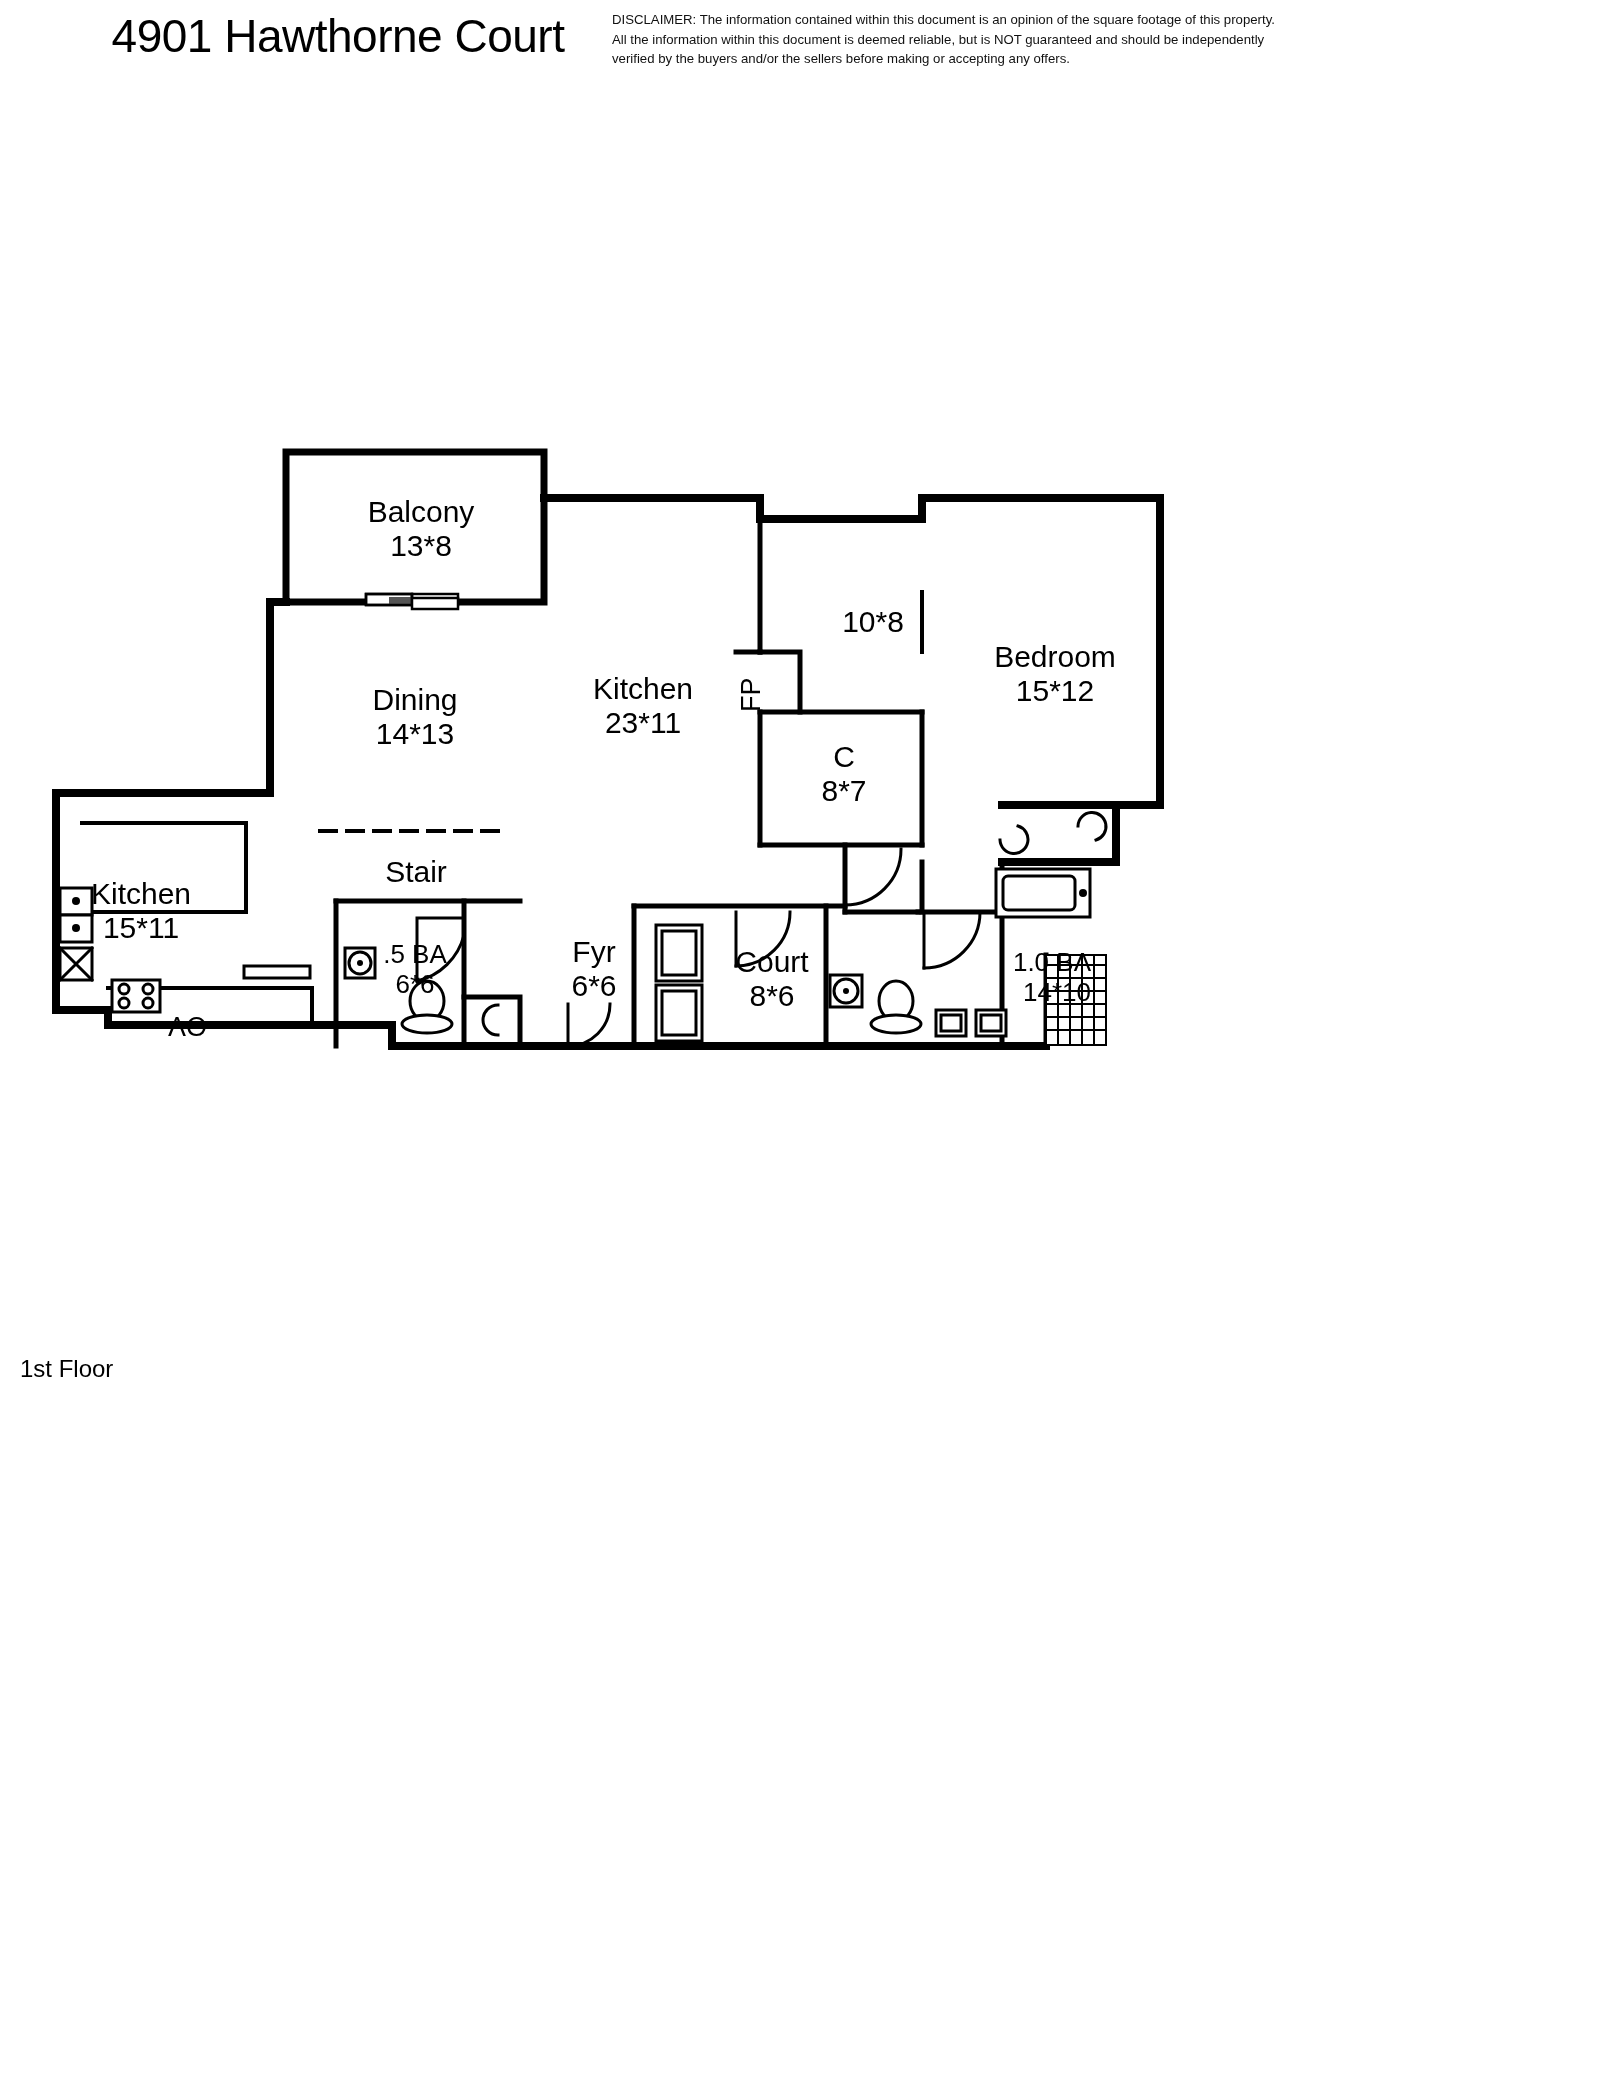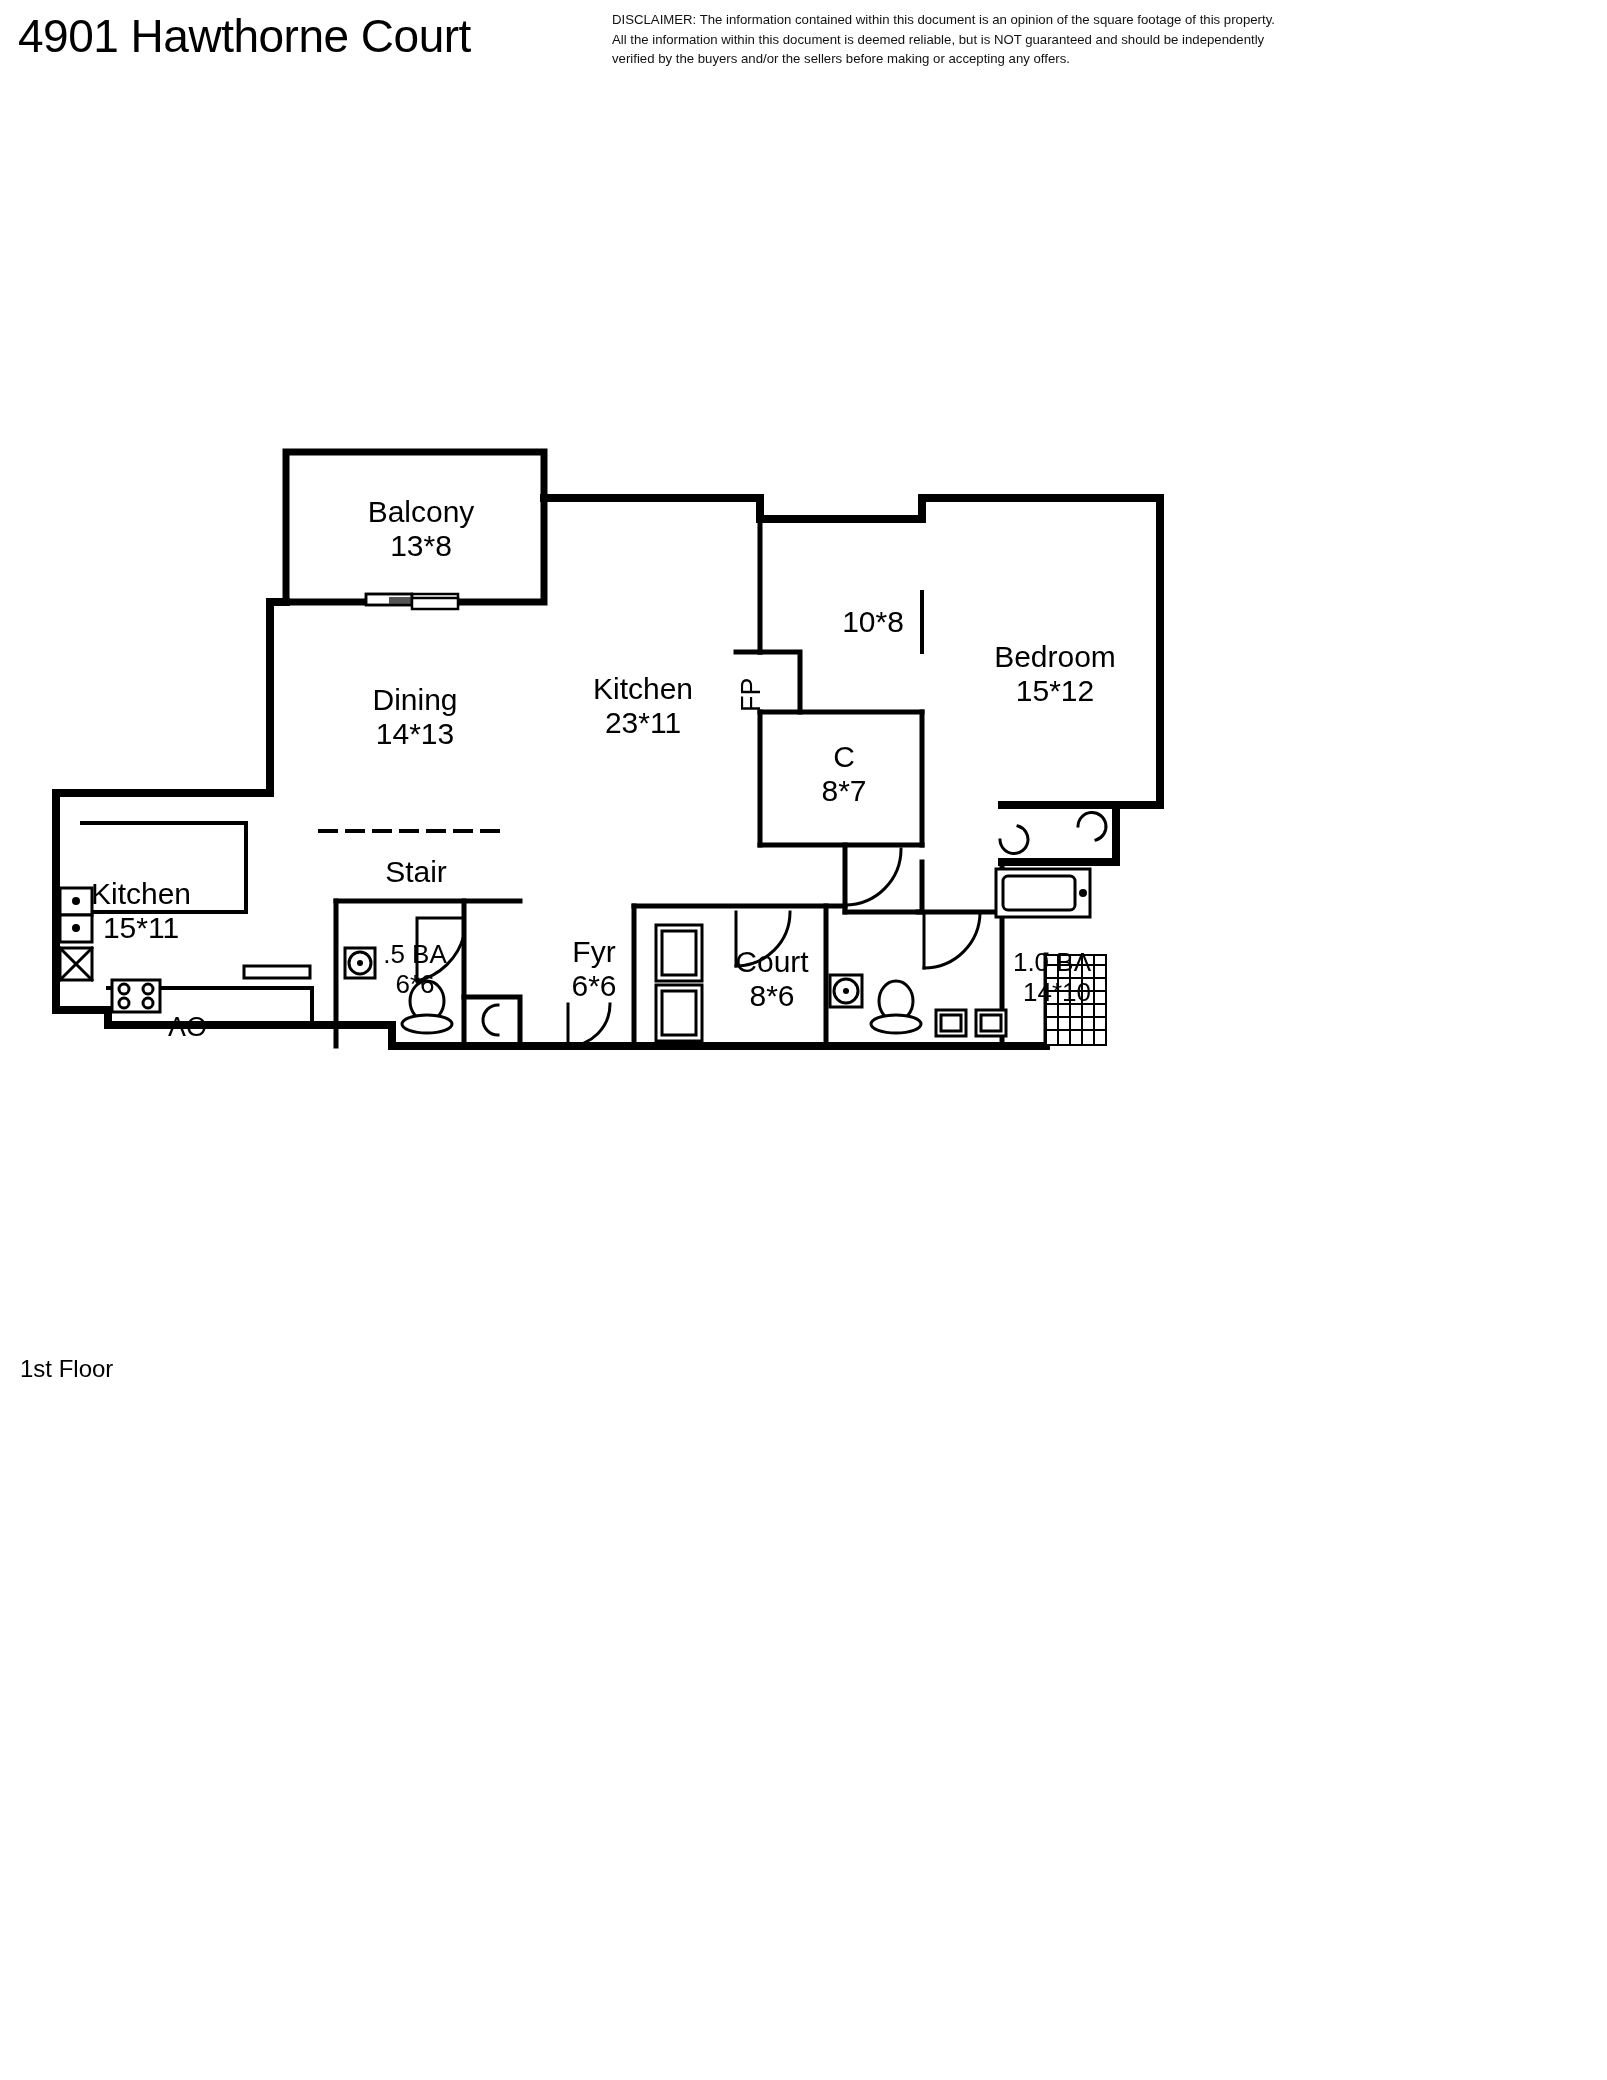--- a/index.html
+++ b/index.html
@@ -1,20 +1,20 @@
 <!DOCTYPE html>
 <html><head>
 <meta charset="utf-8">
 <style>
   html,body{margin:0;padding:0;background:#ffffff;}
   body{width:1607px;height:2080px;position:relative;font-family:"Liberation Sans",sans-serif;color:#000;overflow:hidden;}
 
   
   #title{position:absolute;left:18px;top:8px;width:640px;font-size:46px;line-height:1.22;font-weight:400;letter-spacing:-0.5px;}
-  #title .ln{display:block;white-space:nowrap;}
+  #title .ln{display:block;white-space:nowrap;text-align:center;}
 
   #disclaimer{position:absolute;left:612px;top:10px;width:600px;font-size:13.2px;line-height:1.48;font-family:"Liberation Sans",sans-serif;color:#111;}
   #disclaimer .dl{display:block;white-space:nowrap;}
 
   #floorlabel{position:absolute;left:20px;top:1355px;font-size:24px;}
 
   
   #plan{position:absolute;left:0;top:0;width:1607px;height:2080px;}
   #plan svg{display:block;}
 

